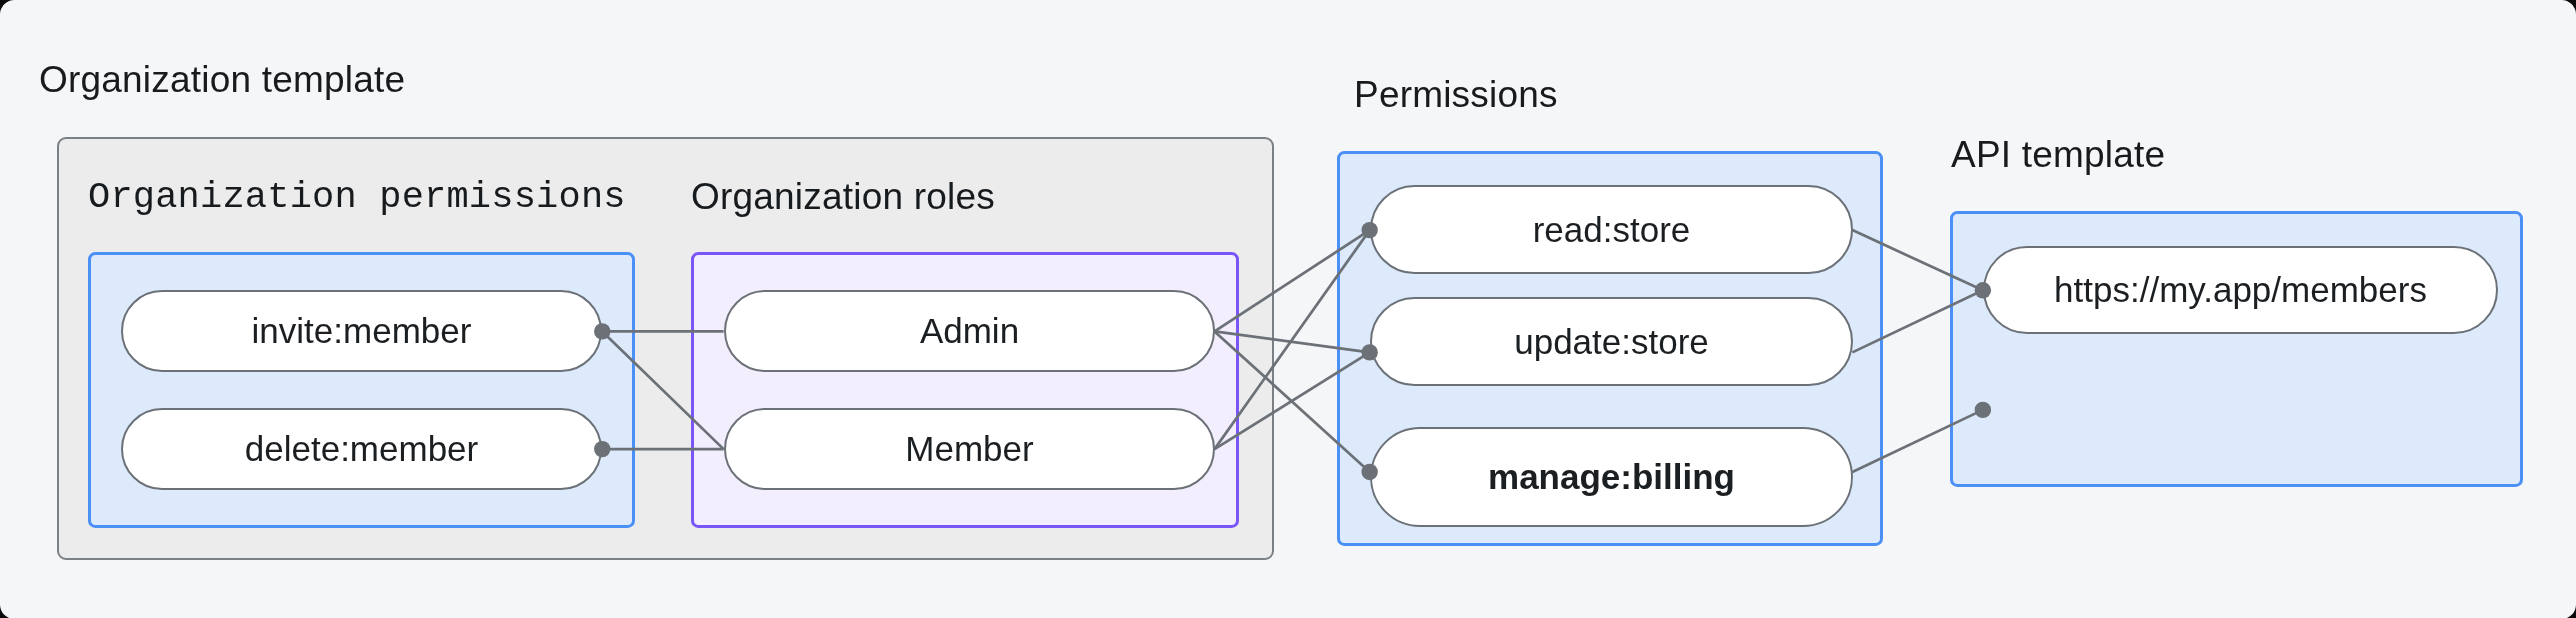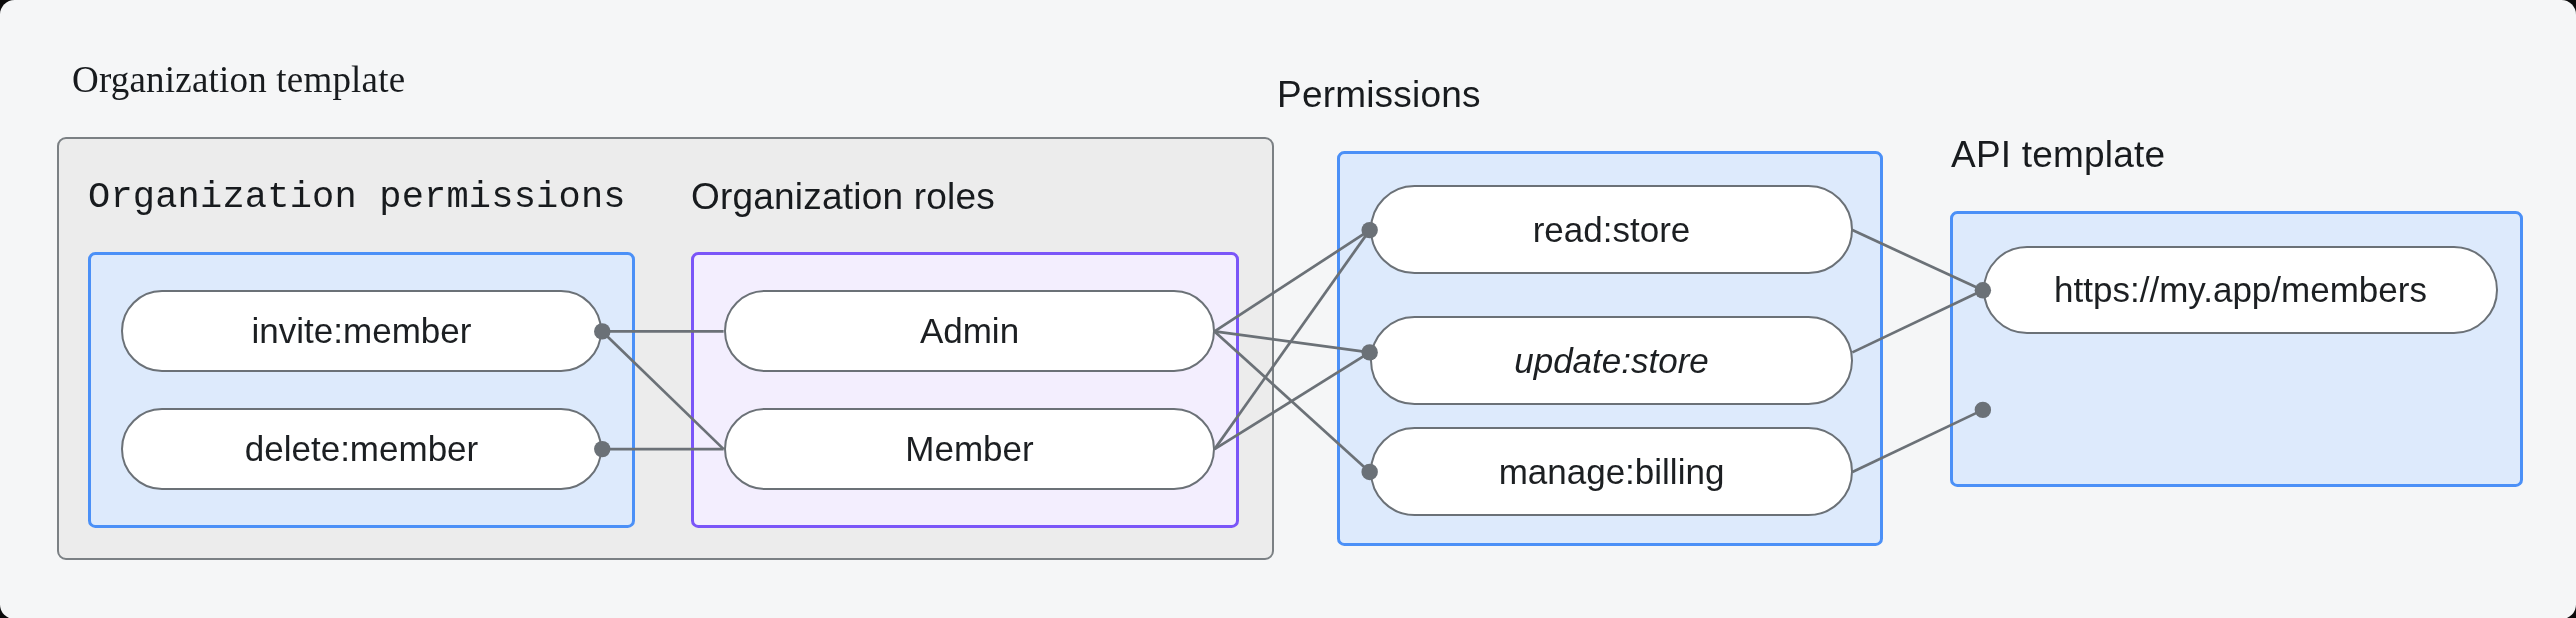--- a/index.html
+++ b/index.html
@@ -47,39 +47,39 @@
     border-radius:912px;
     display:flex;
     align-items:center;
     justify-content:center;
     font-size:35px;
     color:var(--node-text,#1c1f22);
     white-space:nowrap;
     z-index:2;
   }
   
-  .t-template{left:72px;top:58px;font-family:Liberation Serif, serif;}
+  .t-template{left:39px;top:58px;}
   .t-orgperm {left:88px;top:175px;font-family:Liberation Mono, monospace;}
   .t-orgroles{left:691px;top:175px;}
-  .t-perms   {left:1277px;top:73px;}
+  .t-perms   {left:1354px;top:73px;}
   .t-api     {left:1951px;top:133px;}
   
   .box-gray  {left:57px;  top:137px; width:1217px; height:423px;}
   .box-b1    {left:88px;  top:252px; width:547px;  height:276px;}
   .box-purple{left:691px; top:252px; width:548px;  height:276px;}
   .box-b2    {left:1337px;top:151px; width:546px;  height:395px;}
   .box-b3    {left:1950px;top:211px; width:573px;  height:276px;}
   
   .pill-invite {left:121px; top:290px; width:481px; height:82px;}
   .pill-delete {left:121px; top:408px; width:481px; height:82px;}
   .pill-admin  {left:724px; top:290px; width:491px; height:82px;}
   .pill-member {left:724px; top:408px; width:491px; height:82px;}
   .pill-read   {left:1370px;top:185px; width:483px; height:89px;}
-  .pill-update {left:1370px;top:316px; width:483px; height:89px;font-style:italic;}
-  .pill-manage {left:1370px;top:427px; width:483px; height:89px;}
+  .pill-update {left:1370px;top:297px; width:483px; height:89px;}
+  .pill-manage {left:1370px;top:427px; width:483px; height:100px;font-weight:bold;}
   .pill-members{left:1983px;top:246px; width:515px; height:88px;}
   .pill-billing{left:1983px;top:366px; width:515px; height:88px;}
   
   #edges{
     position:absolute;
     left:0;top:0;
     width:2576px;height:619px;
     z-index:5;
     pointer-events:none;
   }

